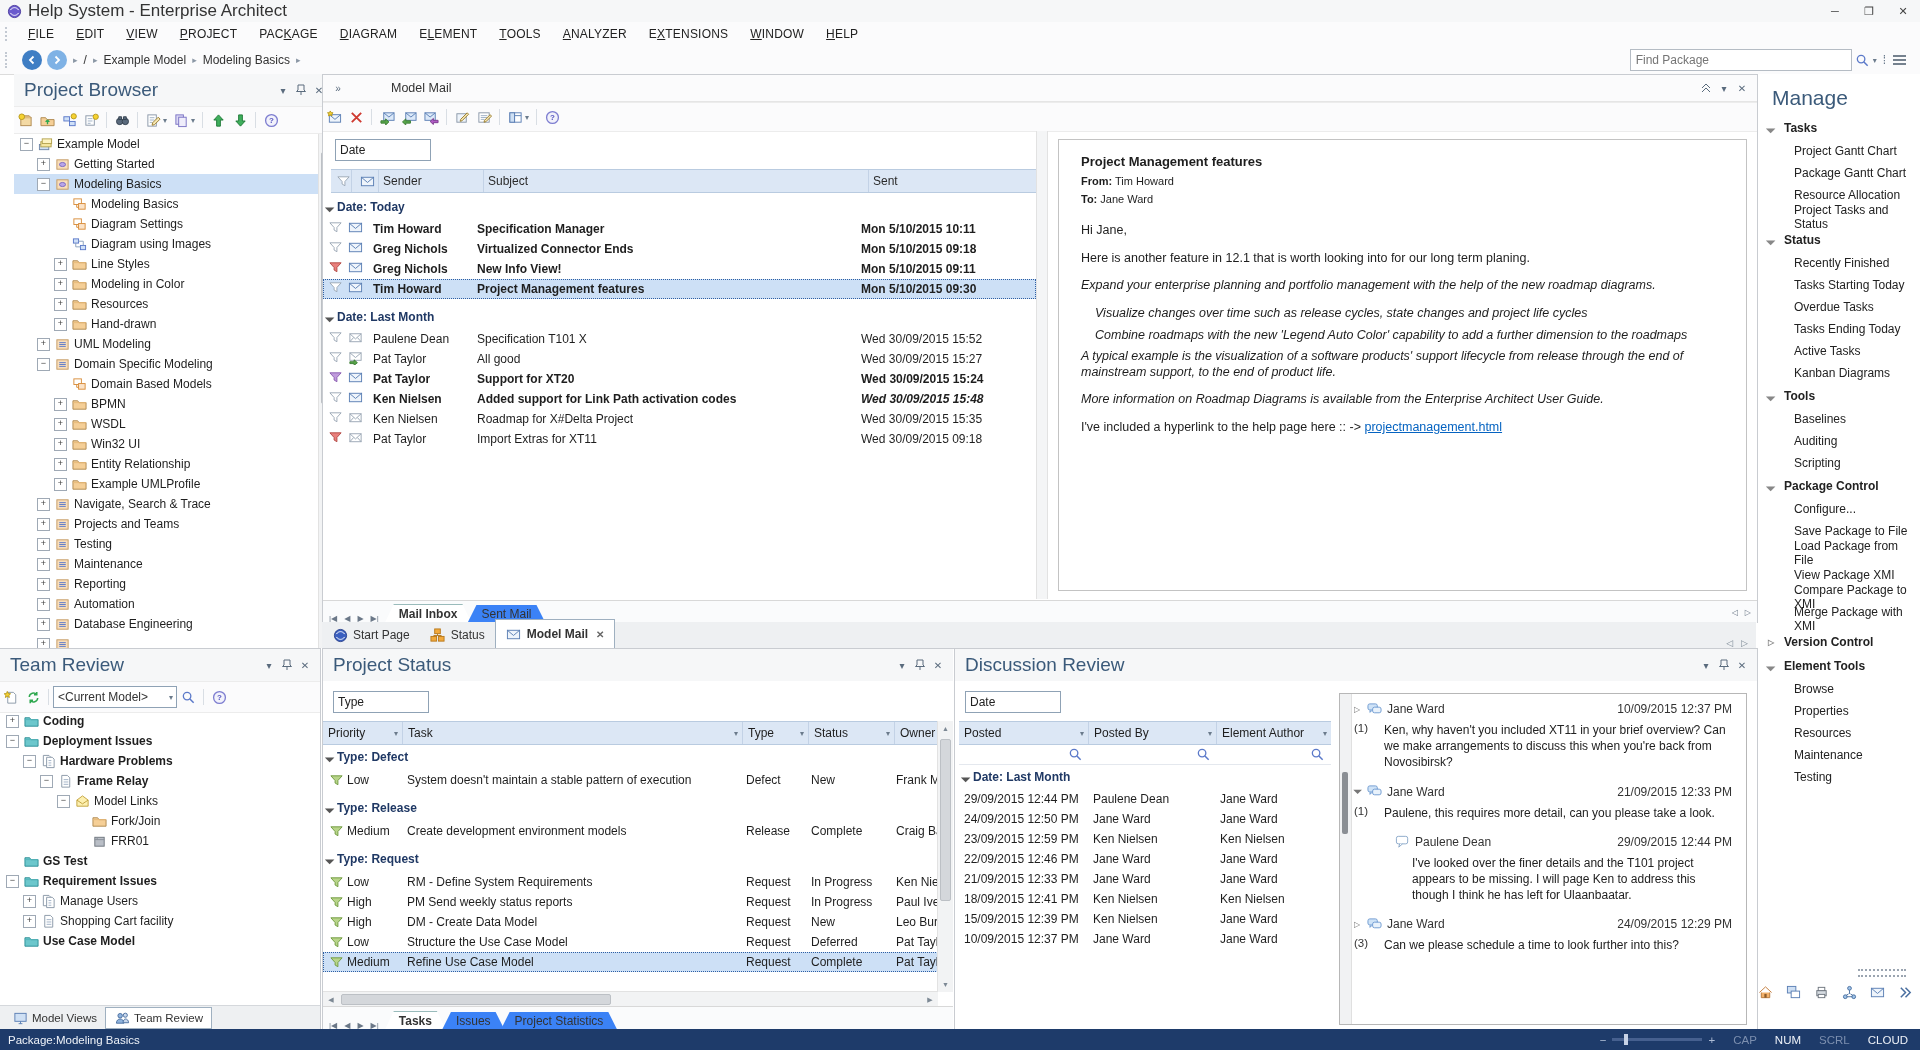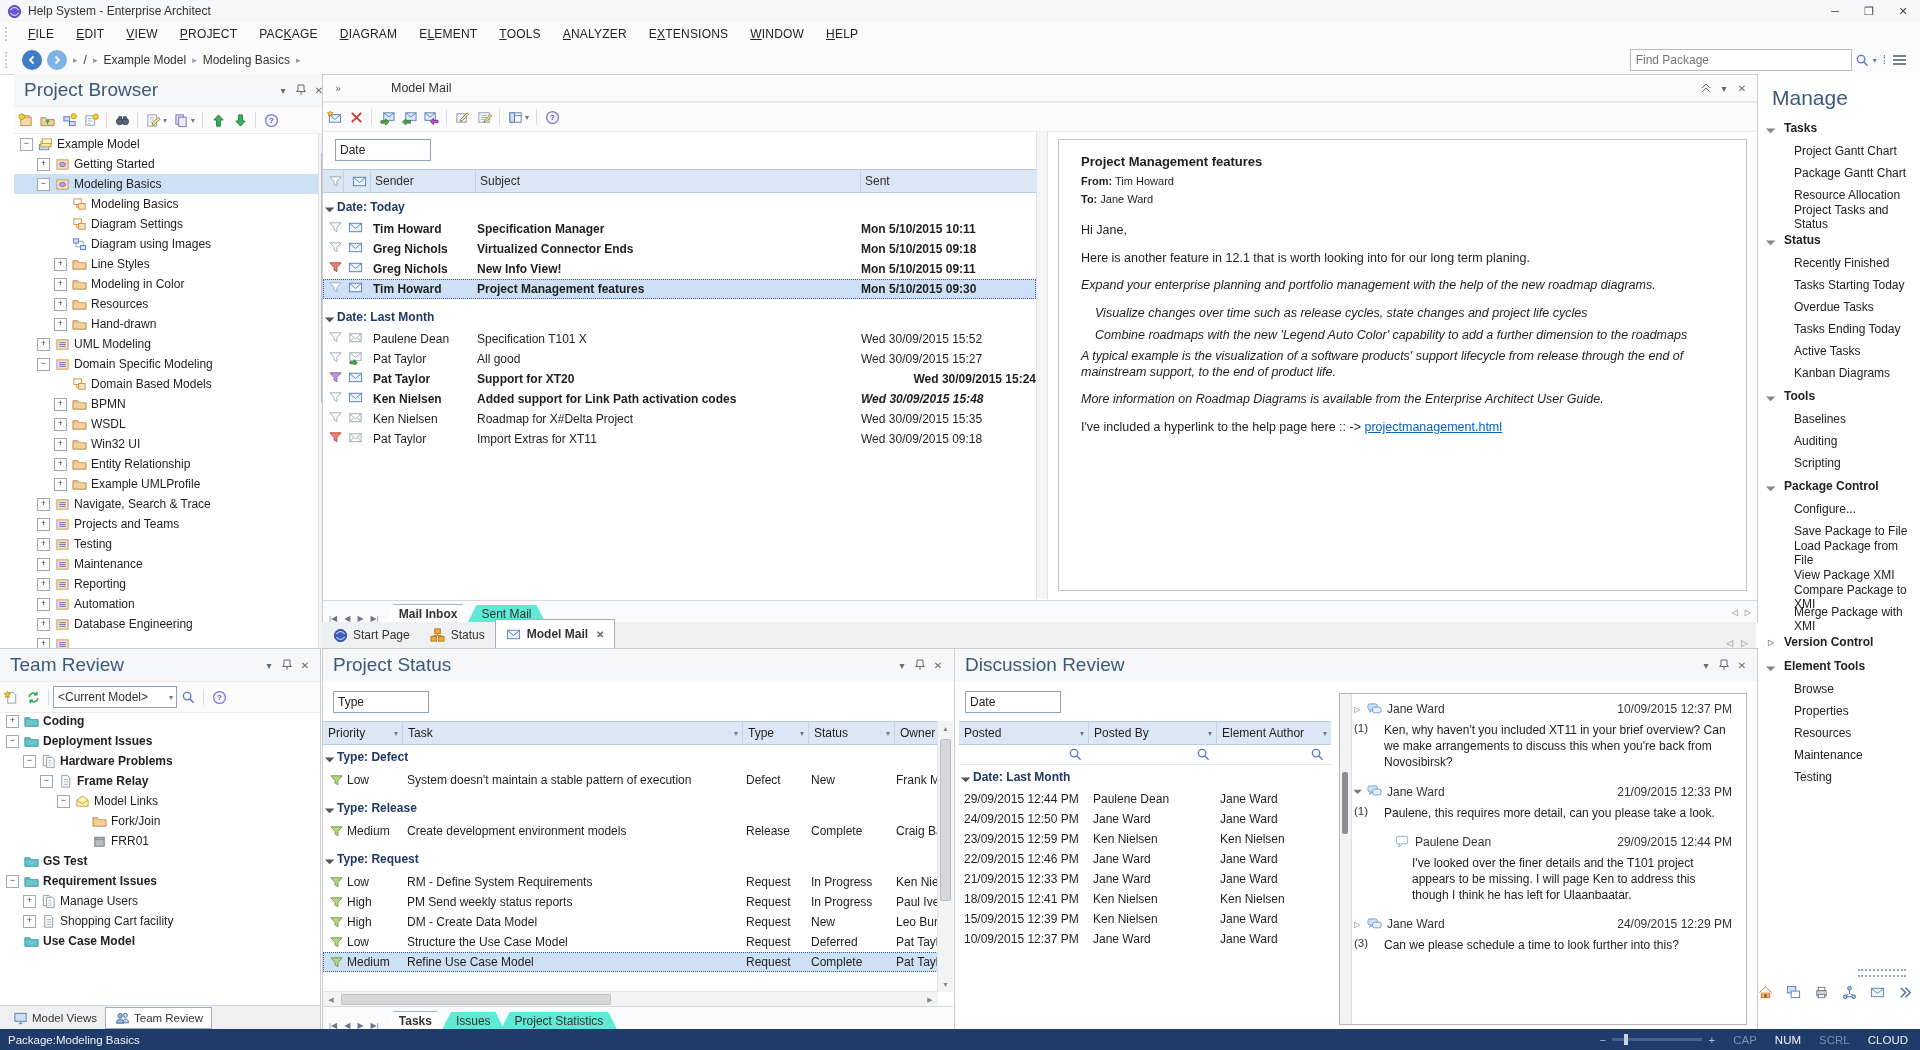--- a/index.html
+++ b/index.html
@@ -1,19 +1,19 @@
 <!DOCTYPE html>
 <html><head>
 <meta charset="utf-8">
 <style>
   html,body{margin:0;padding:0;background:#d8d8d8;}
   #app{position:relative;width:1920px;height:1050px;background:#fff;font-family:"Liberation Sans",sans-serif;font-size:12px;color:#1e1e1e;overflow:hidden;user-select:none;}
   
   .titlebar{position:absolute;left:0;top:0;right:0;height:22px;background:#f6f7f8;display:flex;align-items:center;border-bottom:1px solid #e3e3e3;}
-  .titlebar .tt{margin-left:6px;font-size:12px;color:#333;}
+  .titlebar .tt{margin-left:6px;font-size:17px;color:#333;}
   .wincontrols{margin-left:auto;display:flex;}
   .winbtn{width:34px;height:21px;display:flex;align-items:center;justify-content:center;color:#444;font-size:11px;}
   .menubar{position:absolute;left:0;top:22px;right:0;height:24px;background:#fbfbfc;display:flex;align-items:center;border-bottom:1px solid #e6e6e6;}
   .grip{width:5px;height:60%;border-left:2px dotted #c3c9d2;margin:0 5px;}
   .menu-item{padding:0 11px;font-size:12px;color:#222;letter-spacing:.2px;}
   .navbar{position:absolute;left:0;top:46px;right:0;height:28px;background:#fbfbfc;display:flex;align-items:center;border-bottom:1px solid #dcdcdc;}
   .navbtn{width:20px;height:20px;border-radius:50%;margin-left:5px;display:flex;align-items:center;justify-content:center;}
   .bc-sep{color:#7d8struct794;color:#8b97a5;font-size:9px;margin:0 6px;}
   .bc-item{color:#333;font-size:12px;}
   .findbox{margin-left:auto;display:flex;align-items:center;}
@@ -60,21 +60,21 @@
   .pv-meta{font-size:11px;margin-top:6px;}
   .pv-meta b{font-weight:bold;}
   .pv-body{margin-top:18px;font-size:12.5px;line-height:1.25;}
   .pv-line{min-height:10px;margin-bottom:12px;}
   .pv-line.italic{font-style:italic;}
   .pv-line.italic-indent{font-style:italic;margin-left:14px;margin-bottom:6px;}
   .pv-link{color:#0563c1;text-decoration:underline;}
   
   .sheettabs{display:flex;align-items:flex-end;height:22px;background:#fafbfc;border-top:1px solid #d8d8d8;}
   .navarrows{display:flex;align-items:center;margin:0 6px;color:#6b7888;font-size:8px;gap:7px;}
-  .sheettab{padding:2px 14px;font-size:12px;color:#333;clip-path:polygon(9px 0,calc(100% - 9px) 0,100% 100%,0 100%);background:#5eead4;margin-right:-4px;}
+  .sheettab{padding:2px 14px;font-size:12px;color:#333;clip-path:polygon(9px 0,calc(100% - 9px) 0,100% 100%,0 100%);background:#3b82f6;margin-right:-4px;}
   .sheettab.active{background:#fff;font-weight:bold;border-top:1px solid #9bb;}
   .doctabs{position:absolute;display:flex;align-items:flex-end;background:#eef0f2;border-bottom:1px solid #c9ccd1;}
   .doctab{display:flex;align-items:center;gap:5px;padding:3px 10px;height:20px;font-size:12px;color:#333;}
   .doctab.active{background:#fff;border:1px solid #9fb0c0;border-bottom:none;font-weight:bold;height:22px;}
   .doctab .x{font-size:10px;color:#666;margin-left:3px;}
   .tabscroll{margin-left:auto;display:flex;gap:8px;margin-right:8px;color:#7c8894;font-size:9px;align-items:center;}
   
   .pshead{display:flex;align-items:center;height:22px;background:#dce7f5;border-top:1px solid #b9cbe0;border-bottom:1px solid #b9cbe0;}
   .pshead .hc{display:flex;align-items:center;height:100%;padding-left:5px;border-right:1px solid #c3d2e6;font-size:12px;}
   .psrow{height:20px;display:flex;align-items:center;}
@@ -852,21 +852,21 @@
             <svg width="15" height="15" viewBox="0 0 16 16" fill="none" stroke-width="1">
               <circle cx="8" cy="8" r="6.3" fill="#f2f2fb" stroke="#7d7dd0" stroke-width="1.4"></circle>
               <text x="8" y="11" font-size="8.5" text-anchor="middle" fill="#5555c0" font-family="Liberation Sans" font-weight="bold">?</text>
             </svg>
           </span>
         </span>
       </div>
 
     <div style="position:absolute;left:0;top:56px;width:713px;bottom:24px;overflow:hidden;">
       <input class="filterinput" style="position: absolute; left: 12px; top: 8px; width: 86px;" value="Date">
-      <div class="lthead" style="position:absolute;left:0;right:0;top:38px;">
+      <div class="lthead" style="position:absolute;left:8px;right:0;top:38px;">
         <span class="hc" style="width:16px;justify-content:center">
             <span class="ic">
               <svg width="15" height="15" viewBox="0 0 16 16" fill="none" stroke-width="1">
                 <path d="M2 3h12L9.5 8v4.5l-3-1.8V8z" fill="#fff" stroke="#9aa6b4"></path>
               </svg>
             </span>
           </span>
         <span class="hc" style="width:22px;justify-content:center">
             <span class="ic">
               <svg width="15" height="15" viewBox="0 0 16 16" fill="none" stroke-width="1">
@@ -993,21 +993,21 @@
                 </svg>
               </span></span>
             <span class="mc" style="width: 22px;"><span class="ic">
                 <svg width="15" height="15" viewBox="0 0 16 16" fill="none" stroke-width="1">
                   <rect x="1.5" y="3.5" width="13" height="9" fill="#eef4fb" stroke="#5b7fb4"></rect>
                   <path d="M1.5 3.5 8 9l6.5-5.5" stroke="#5b7fb4"></path>
                 </svg>
               </span></span>
             <span class="mc" style="width: 100px;">Pat Taylor</span>
             <span class="mc" style="width: 380px;">Support for XT20</span>
-            <span class="mc" style="flex: 1 1 0%; text-align: right;">Wed 30/09/2015 15:24</span>
+            <span class="mc" style="flex: 1 1 0%;">Wed 30/09/2015 15:24</span>
           </div>
           <div class="mrow b">
             <span class="mc" style="width: 16px;"><span class="ic">
                 <svg width="15" height="15" viewBox="0 0 16 16" fill="none" stroke-width="1">
                   <path d="M2 3h12L9.5 8v4.5l-3-1.8V8z" fill="#fff" stroke="#9aa6b4"></path>
                 </svg>
               </span></span>
             <span class="mc" style="width: 22px;"><span class="ic">
                 <svg width="15" height="15" viewBox="0 0 16 16" fill="none" stroke-width="1">
                   <rect x="1.5" y="3.5" width="13" height="9" fill="#eef4fb" stroke="#5b7fb4"></rect>

